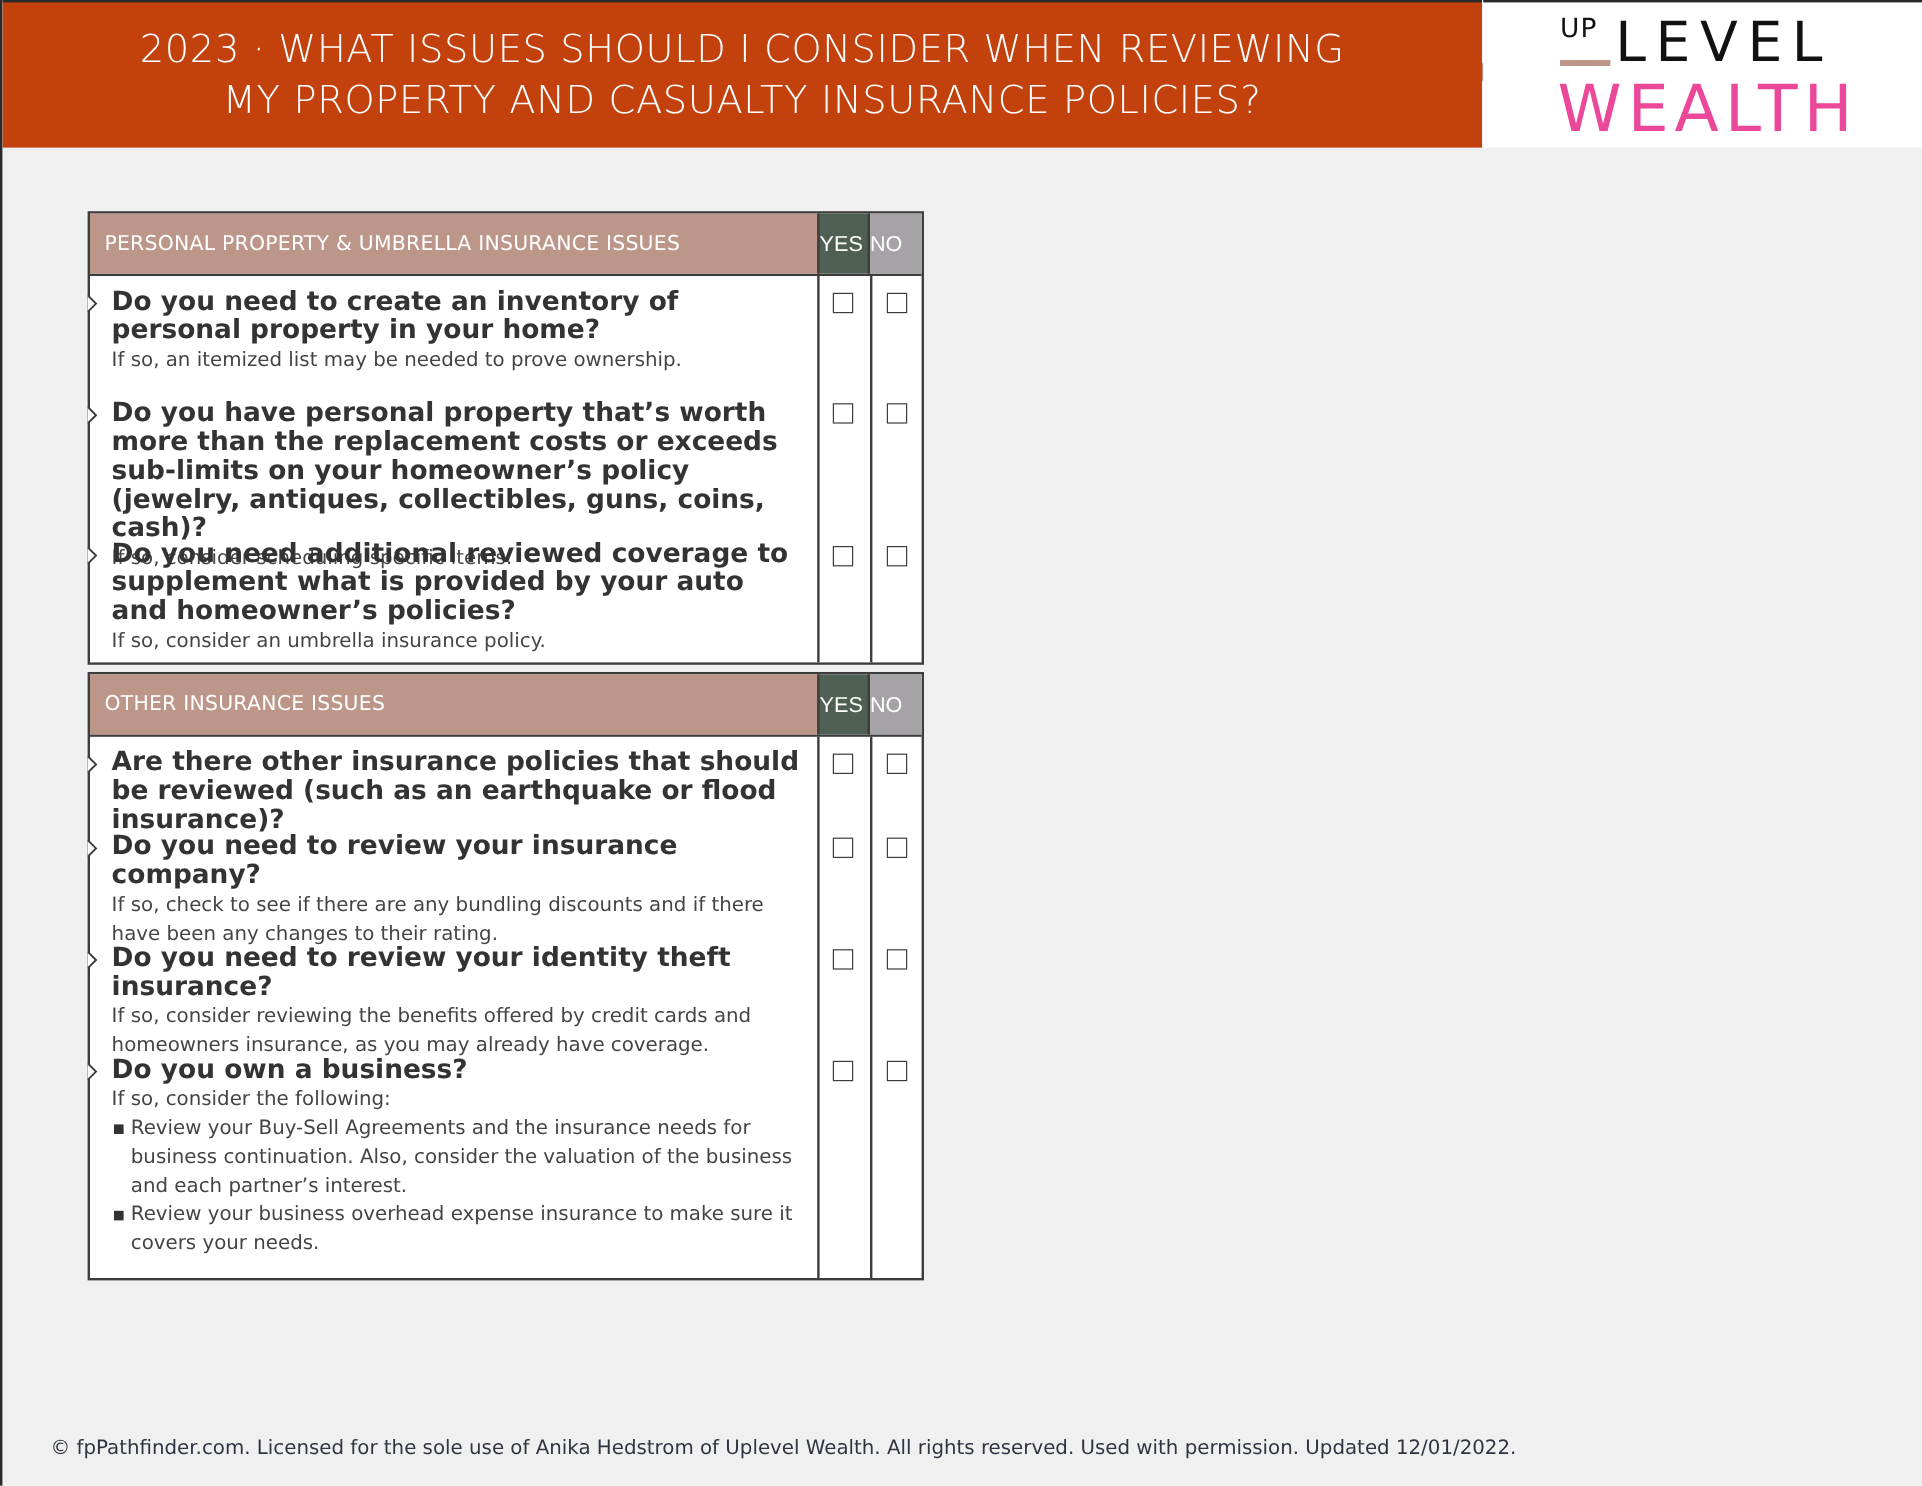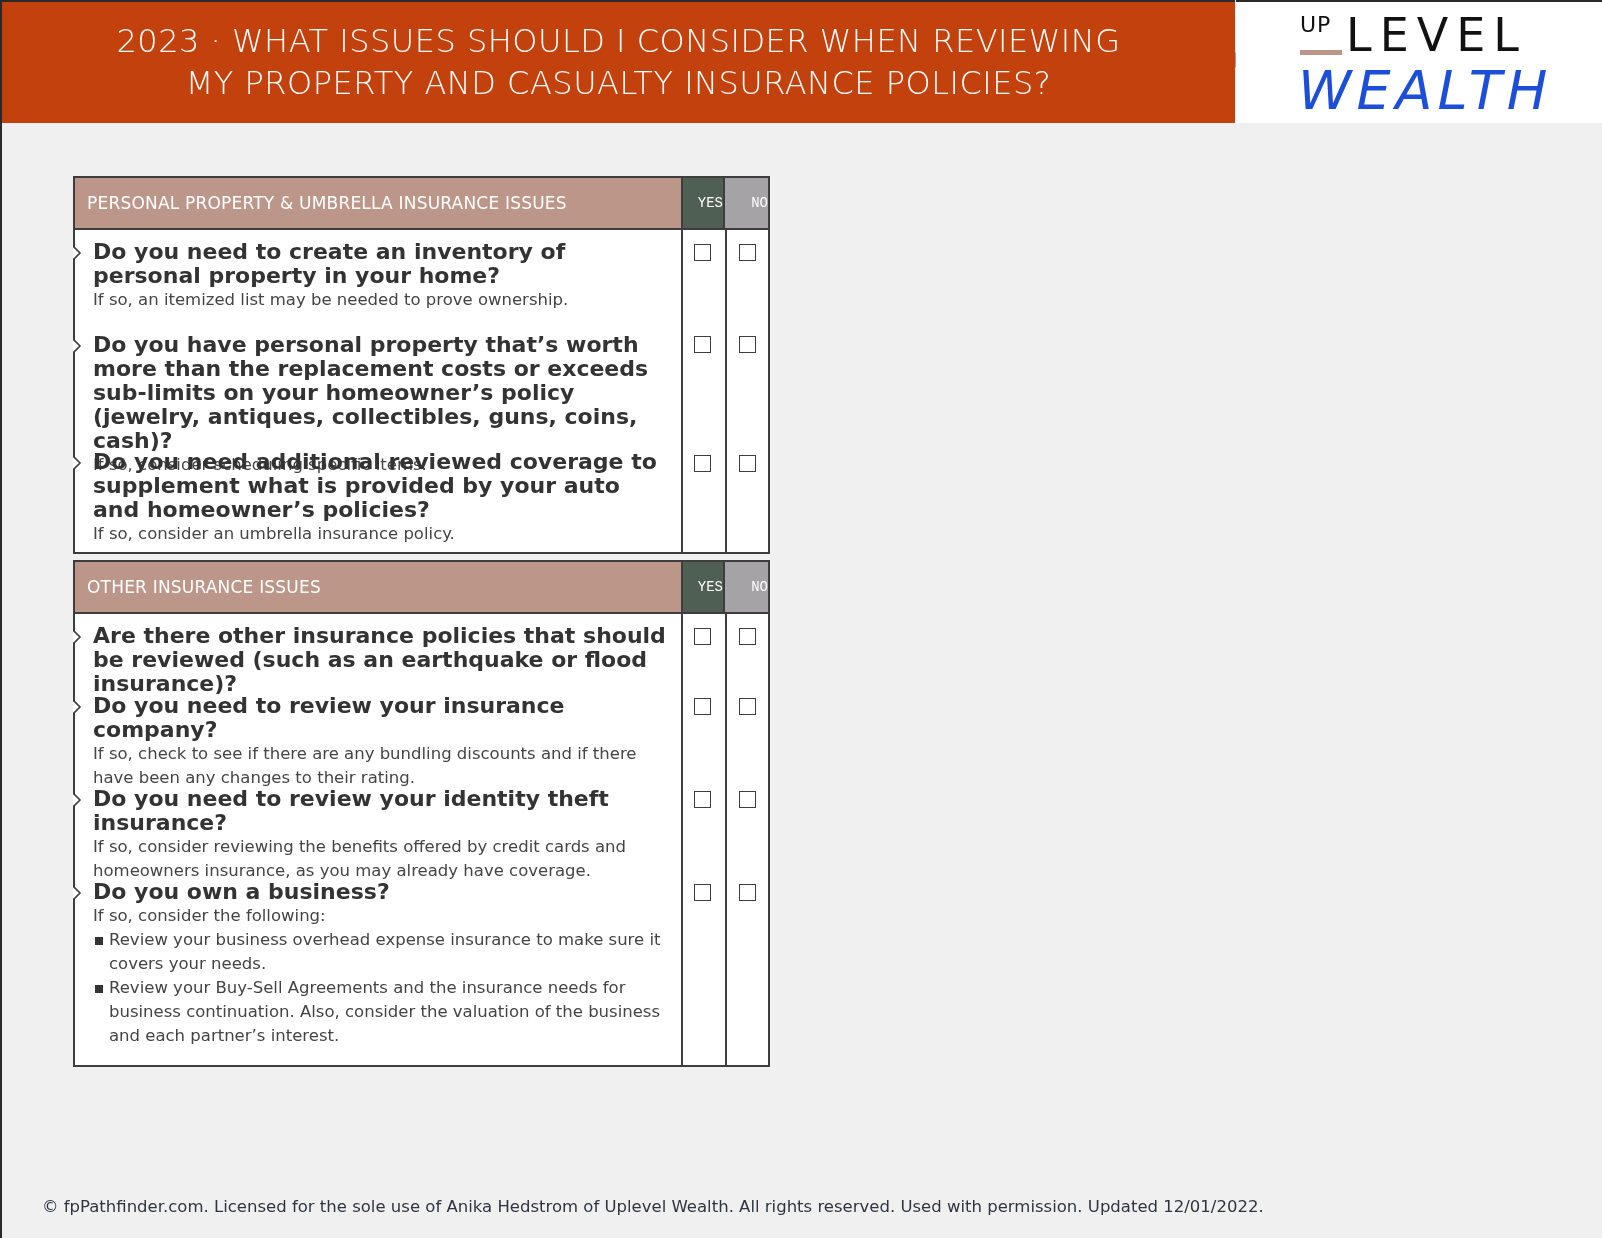--- a/index.html
+++ b/index.html
@@ -43,39 +43,39 @@
   .logo .up-bar {
     position: absolute; left: 0; top: 38px; width: 42px; height: 5px; background: #bd968a;
   }
   .logo .level {
     position: absolute; left: 46px; top: -4px;
     font-family: "DejaVu Sans", sans-serif; font-size: 46px; color: #111;
     letter-spacing: 8px; line-height: 54px;
   }
   .logo .wealth {
     position: absolute; left: -2px; top: 52px;
-    font-family: "DejaVu Sans", sans-serif; font-size: 54px; color: #1d4ed8;
-    letter-spacing: 5px; line-height: 54px; font-style: italic;
+    font-family: "DejaVu Sans", sans-serif; font-size: 54px; color: #ec4899;
+    letter-spacing: 5px; line-height: 54px;
   }
 
   .table {
     position: absolute; left: 71px; width: 697px;
     background: #ffffff; border: 2px solid #3d3d3d;
   }
   .t1 { top: 176px; height: 378px; }
   .t2 { top: 560px; height: 507px; }
   .thead { position: relative; height: 52px; border-bottom: 2px solid #3d3d3d; display: flex; }
   .thead .title {
     flex: 1; background: #bd968a; color: #fff;
     font-family: "DejaVu Sans", sans-serif; font-size: 17px; line-height: 50px;
     padding-left: 12px; letter-spacing: 0.2px;
   }
   .thead .yes, .thead .no {
-    width: 44px; text-align: right; color: #fff;
-    font-family: Liberation Mono, monospace; font-size: 14px; line-height: 50px;
+    width: 44px; text-align: left; color: #fff;
+    font-family: Liberation Sans, sans-serif; font-size: 18px; line-height: 50px;
   }
   .thead .yes { background: #4f5f53; border-left: 2px solid #3d3d3d; border-right: 2px solid #3d3d3d; }
   .thead .no { background: #a5a3a5; width: 43px; }
 
   .col-line { position: absolute; top: 0; bottom: 0; width: 2px; background: #3d3d3d; }
   .col-line.a { left: 606px; }
   .col-line.b { left: 650px; }
 
   .q {
     position: absolute; left: 0; width: 606px; padding-left: 18px; padding-right: 14px;
@@ -204,22 +204,22 @@
     <div class="cb y" style="top:177px;"></div>
     <div class="cb n" style="top:177px;"></div>
 
     <div class="q" style="top:266px;">
       <svg class="notch" viewBox="0 0 10 14">
           <polyline points="0,0 7,7 0,14" fill="#fff" stroke="#3d3d3d" stroke-width="1.6"></polyline>
         </svg>
       <div class="qt">Do you own a business?</div>
       <div class="qd">If so, consider the following:</div>
       <ul>
+        <li><span class="bullet"></span><span>Review your Buy-Sell Agreements and the insurance needs for business continuation. Also, consider the valuation of the business and each partner’s interest.</span></li>
         <li><span class="bullet"></span><span>Review your business overhead expense insurance to make sure it covers your needs.</span></li>
-        <li><span class="bullet"></span><span>Review your Buy-Sell Agreements and the insurance needs for business continuation. Also, consider the valuation of the business and each partner’s interest.</span></li>
       </ul>
     </div>
     <div class="cb y" style="top:270px;"></div>
     <div class="cb n" style="top:270px;"></div>
   </div>
 </div>
 
 <div class="footer">© fpPathfinder.com. Licensed for the sole use of Anika Hedstrom of Uplevel Wealth. All rights reserved. Used with permission. Updated 12/01/2022.</div>
 
 </body></html>

